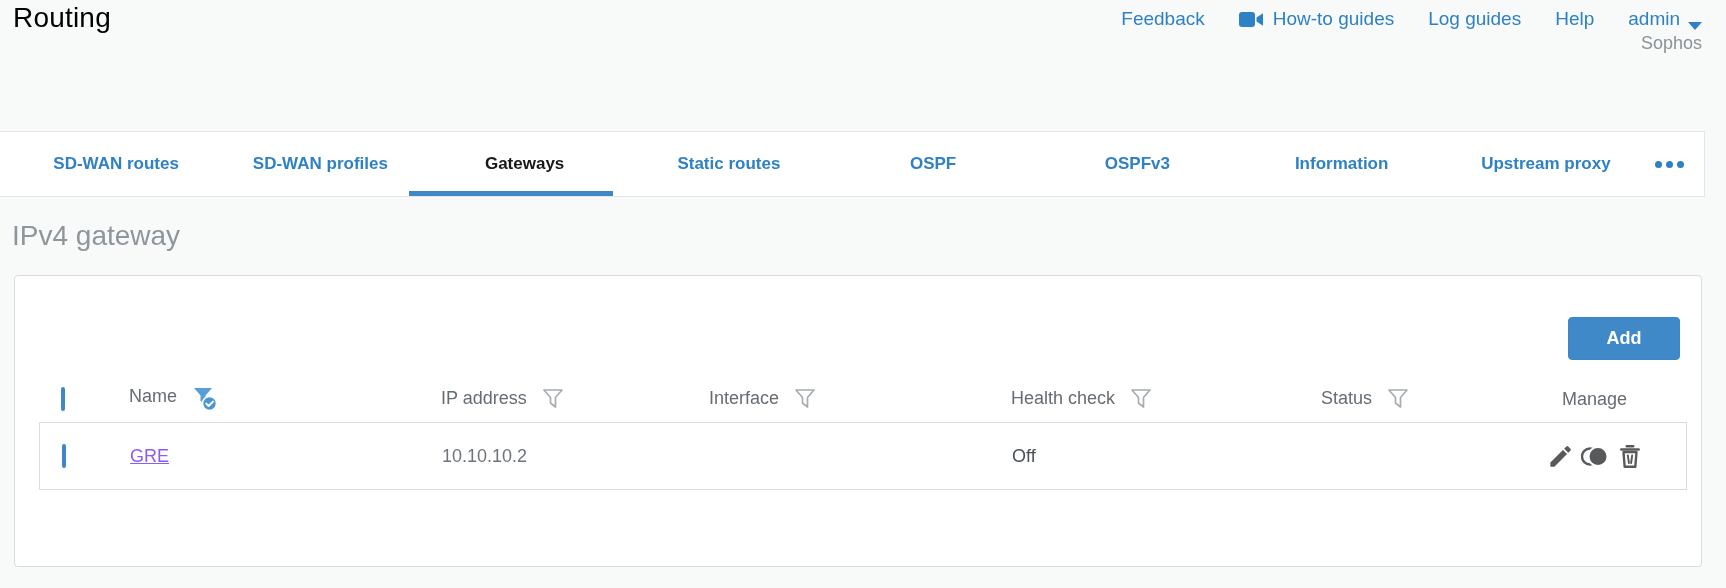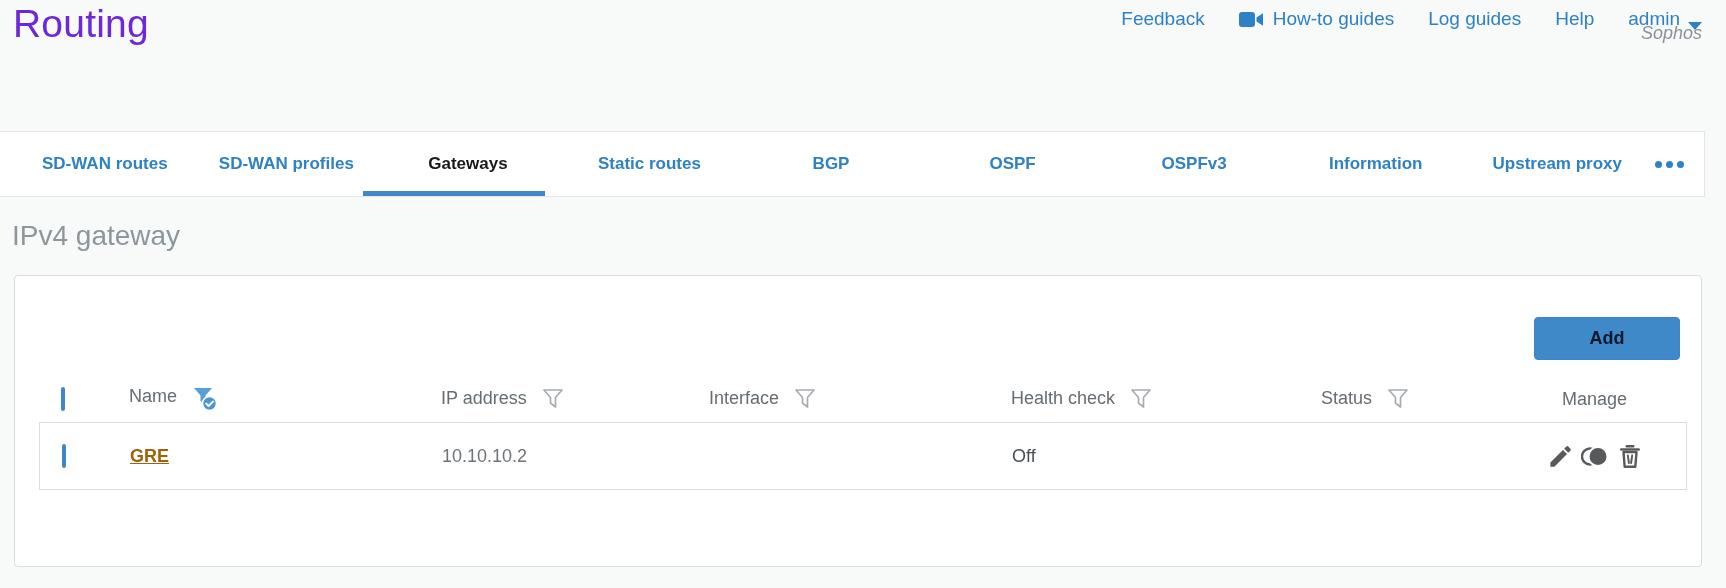--- a/index.html
+++ b/index.html
@@ -7,38 +7,38 @@
   body {
     font-family:"Liberation Sans", sans-serif;
     background:#f8f9f9;
     position:relative;
     overflow:hidden;
     -webkit-font-smoothing:antialiased;
   }
   
   .page-title {
     position:absolute; left:13px; top:2px;
-    font-size:39px; font-weight:400; color:#6d28d9; letter-spacing:.2px;
+    font-size:28px; font-weight:400; color:#000000; letter-spacing:.2px;
   }
   .top-links {
     position:absolute; top:8px; right:24px;
     display:flex; align-items:center; gap:34px;
     font-size:19px; color:#2e81c4;
   }
   .top-link { display:flex; align-items:center; gap:9px; cursor:pointer; white-space:nowrap; }
   .camera-icon svg { display:block; }
   .user-menu { display:flex; align-items:flex-end; gap:8px; cursor:pointer; }
   .caret-down {
     width:0; height:0; margin-top:3px;
     border-left:7px solid transparent; border-right:7px solid transparent;
     border-top:8px solid #2e81c4;
   }
   .brand-label {
-    position:absolute; top:23px; right:24px;
-    font-size:18px; color:#8b9297;font-style:italic;
+    position:absolute; top:33px; right:24px;
+    font-size:18px; color:#8b9297;
   }
   
   .tabstrip {
     position:absolute; left:0; top:131px; width:1705px; height:66px;
     background:#ffffff;
     border-top:1px solid #e3e5e6; border-bottom:1px solid #e3e5e6; border-right:1px solid #e3e5e6;
     display:flex; align-items:stretch;
   }
   .tab {
     flex:1 1 0; position:relative;
@@ -62,21 +62,21 @@
     position:absolute; left:14px; top:275px; width:1688px; height:292px;
     background:#fff; border:1px solid #d9dbdc; border-radius:4px;
   }
   
   .btn-row { position:absolute; top:41px; right:21px; display:flex; gap:8px; }
   .btn {
     height:43px; border-radius:4px; font-size:18px;
     display:flex; align-items:center; justify-content:center; cursor:pointer;
     font-family:"Liberation Sans", sans-serif;
   }
-  .btn-add { width:146px; background:#4089c9; border:1px solid #3e85c4; color:#0f172a; font-weight:bold; }
+  .btn-add { width:112px; background:#4089c9; border:1px solid #3e85c4; color:#ffffff; font-weight:bold; }
   .btn-delete { width:141px; background:#ffffff; border:1px solid #c8cacc; color:#2f3337; }
   
   .grid-cols {
     display:grid;
     grid-template-columns:68px 312px 268px 302px 310px 225px 1fr;
     align-items:center;
   }
   .thead {
     position:absolute; left:24px; right:14px; top:101px; height:44px;
     padding:0 22px;
@@ -86,21 +86,21 @@
   .th-manage { padding-left:16px; }
   .trow {
     position:absolute; left:24px; right:14px; top:146px; height:68px;
     padding:0 22px;
     background:#fff; border:1px solid #dadcdd;
     font-size:18px; color:#4a4f54;
   }
   .checkbox {
     width:21px; height:21px; border:2px solid #3e88c8; border-radius:4px; background:#fff; cursor:pointer;
   }
-  .name-link { color:#a16207; text-decoration:underline; cursor:pointer;font-weight:bold; }
+  .name-link { color:#8b5cf6; text-decoration:underline; cursor:pointer; }
   .ip-cell { color:#6e7478; }
   .status-dot { width:20px; height:22px; border-radius:50%; margin-left:2px; }
   .manage-cell { display:flex; align-items:center; gap:7px; }
   .action-icon { cursor:pointer; display:flex; align-items:center; }
   .funnel svg, .funnel-active svg { display:block; }
 </style>
 </head>
 <body>
 
 <div class="page-title">Routing</div>
@@ -129,21 +129,20 @@
     <span class="caret-down"></span>
   </span>
 </div>
 <div class="brand-label">Sophos</div>
 
 <div class="tabstrip">
   <div class="tab">SD-WAN routes</div>
   <div class="tab">SD-WAN profiles</div>
   <div class="tab active">Gateways</div>
   <div class="tab">Static routes</div>
-  <div class="tab">BGP</div>
   <div class="tab">OSPF</div>
   <div class="tab">OSPFv3</div>
   <div class="tab">Information</div>
   <div class="tab">Upstream proxy</div>
   <div class="tab-more">
     <i></i>
       <i></i>
       <i></i>
   </div>
 </div>

